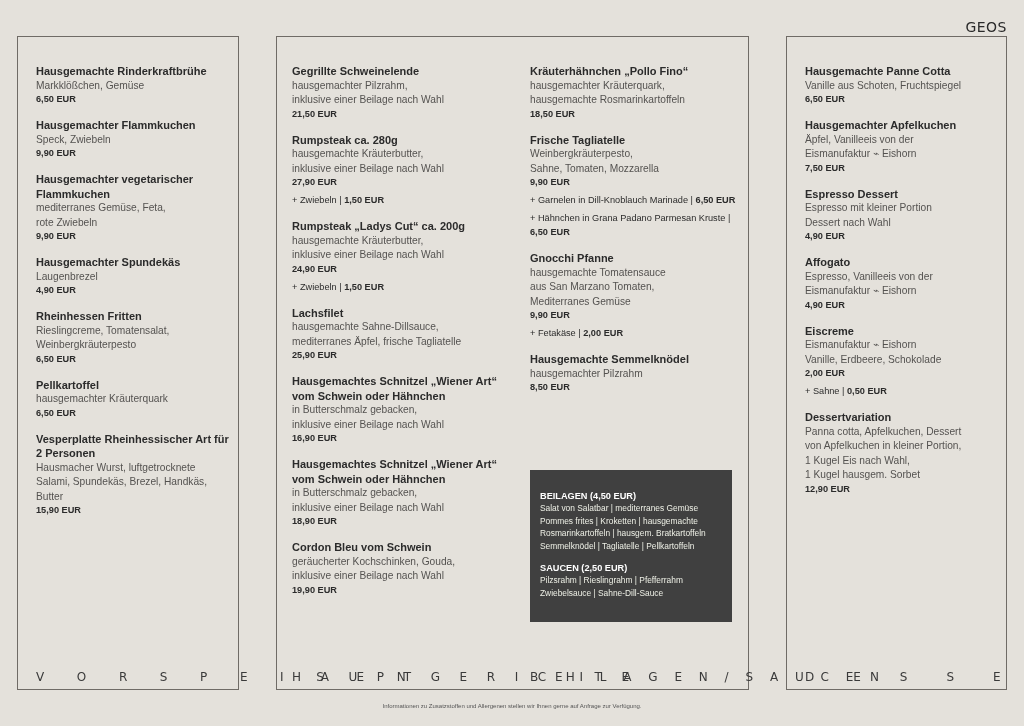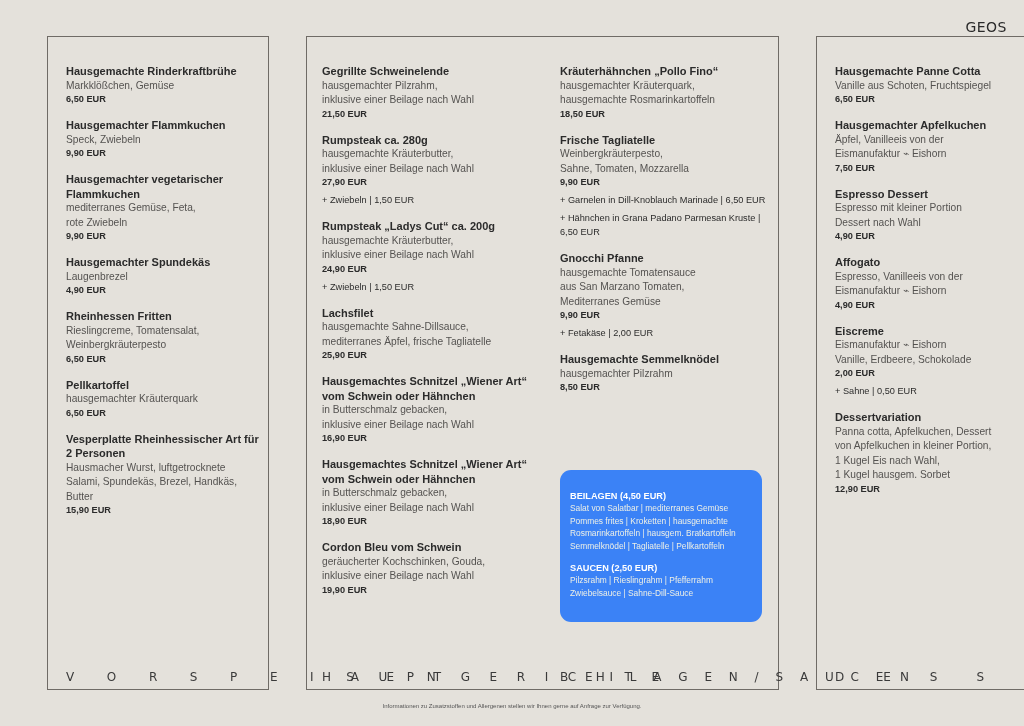--- a/index.html
+++ b/index.html
@@ -11,21 +11,20 @@
     position: relative;
   }
   .logo {
     position: absolute; top: 19px; right: 17px;
     font-size: 14px; letter-spacing: 0.5px; color: #2a2a2a;
     font-family: "DejaVu Sans", sans-serif; font-weight: normal;
   }
   .panel {
     position: absolute; top: 36px; height: 654px;
     border: 1.5px solid #6f6b66;
-    margin-left: 30px;
   }
   #p1 { left: 17px; width: 222px; }
   #p2 { left: 276px; width: 473px; }
   #p3 { left: 786px; width: 221px; }
 
   .col { position: absolute; top: 27px; }
   #p1 .col { left: 18px; width: 200px; }
   #p2 .col.a { left: 15px; width: 225px; }
   #p2 .col.b { left: 253px; width: 210px; }
   #p3 .col { left: 18px; width: 200px; }
@@ -37,34 +36,34 @@
   .desc {
     font-size: 10.2px; line-height: 14.5px; color: #545250;
   }
   .desc.u { text-decoration: underline; }
   .price {
     font-weight: bold; font-size: 9.2px; line-height: 13px; color: #2b2b2b;
   }
   .extra {
     font-size: 9.2px; line-height: 14px; color: #2b2b2b; margin-top: 4px;
   }
-  .extra b { font-weight: normal; }
+  .extra b { font-weight: bold; }
 
   .section-label {
     position: absolute; bottom: 5px; font-size: 12px; color: #3a3a3a;
     font-family: "DejaVu Sans", sans-serif; white-space: nowrap;
   }
   #p1 .section-label { left: 18px; letter-spacing: 14.4px; }
   #p2 .section-label.h { left: 15px; letter-spacing: 7.9px; }
   #p2 .section-label.b { left: 253px; letter-spacing: 6.5px; }
   #p3 .section-label { left: 18px; letter-spacing: 17.6px; }
 
   .greenbox {
     position: absolute; left: 253px; top: 433px; width: 202px; height: 152px;
-    background: #3b82f6; color: #eef0e6; padding: 20px 10px 0 10px; border-radius: 11px;
+    background: #404040; color: #eef0e6; padding: 20px 10px 0 10px;
   }
   .gb-title { font-weight: bold; font-size: 9.2px; line-height: 12px; color: #ffffff; }
   .gb-line { font-size: 8.4px; line-height: 12.5px; color: #eef0e6; white-space: nowrap; }
   .gb-gap { height: 10px; }
 
   .footer {
     position: absolute; left: 0; right: 0; top: 703px; text-align: center;
     font-size: 6px; color: #555;
   }
 </style>

